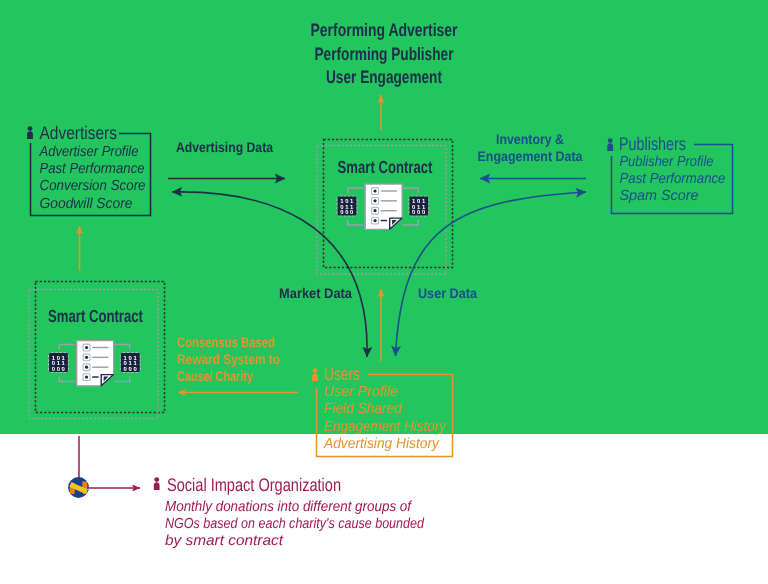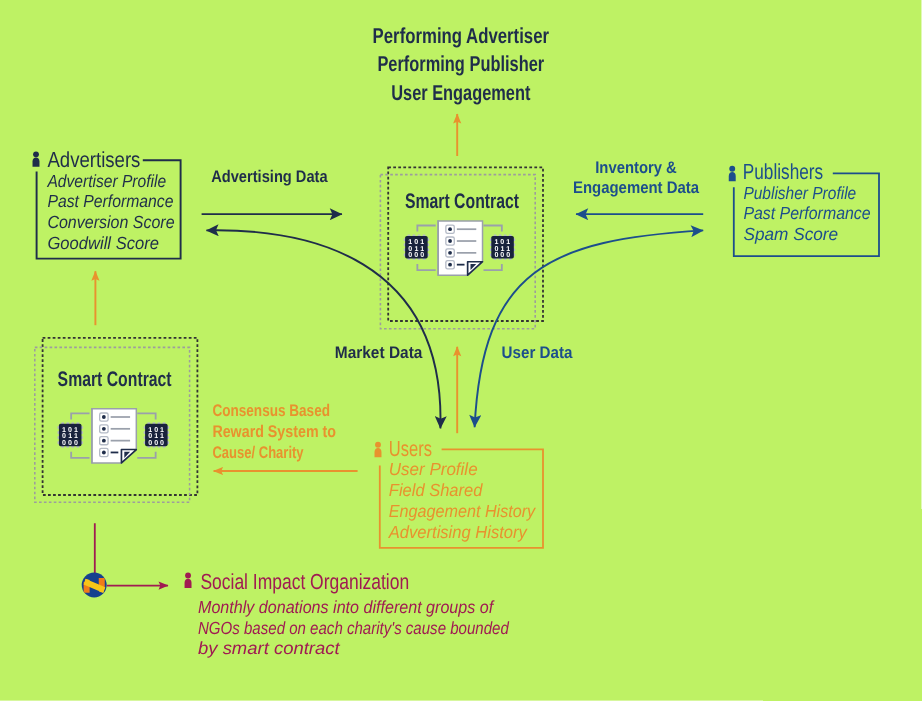--- a/index.html
+++ b/index.html
@@ -1,19 +1,19 @@
 <!DOCTYPE html>
 <html><head>
 <meta charset="utf-8">
 <title>Smart Contract Advertising Ecosystem Diagram</title>
 <style>
   html,body{margin:0;padding:0;background:#ffffff;}
   body{width:768px;height:584px;overflow:hidden;-webkit-font-smoothing:antialiased;text-rendering:geometricPrecision;
        font-family:"Liberation Sans",sans-serif;}
-  #stage{position:relative;width:768px;height:584px;background:#bef264;text-align:right;}
+  #stage{position:relative;width:768px;height:434px;background:#22c55e;text-align:right;}
   #canvas{position:absolute;top:0;left:0;display:block;}
   text{white-space:pre;}
   .t-note{font:bold 18px "Liberation Sans",sans-serif;fill:#1f2d4a;}
   .t-head-navy{font:400 18.2px "Liberation Sans",sans-serif;fill:#1f2d4a;}
   .t-head-blue{font:400 18.2px "Liberation Sans",sans-serif;fill:#1c4e8c;}
   .t-head-or{font:400 18.2px "Liberation Sans",sans-serif;fill:#e8922e;}
   .t-head-mag{font:400 18.2px "Liberation Sans",sans-serif;fill:#a01b52;}
   .t-it-navy{font:italic 400 14.6px "Liberation Sans",sans-serif;fill:#1f2d4a;}
   .t-it-blue{font:italic 400 14.6px "Liberation Sans",sans-serif;fill:#1c4e8c;}
   .t-it-or{font:italic 400 14.6px "Liberation Sans",sans-serif;fill:#e8922e;}

